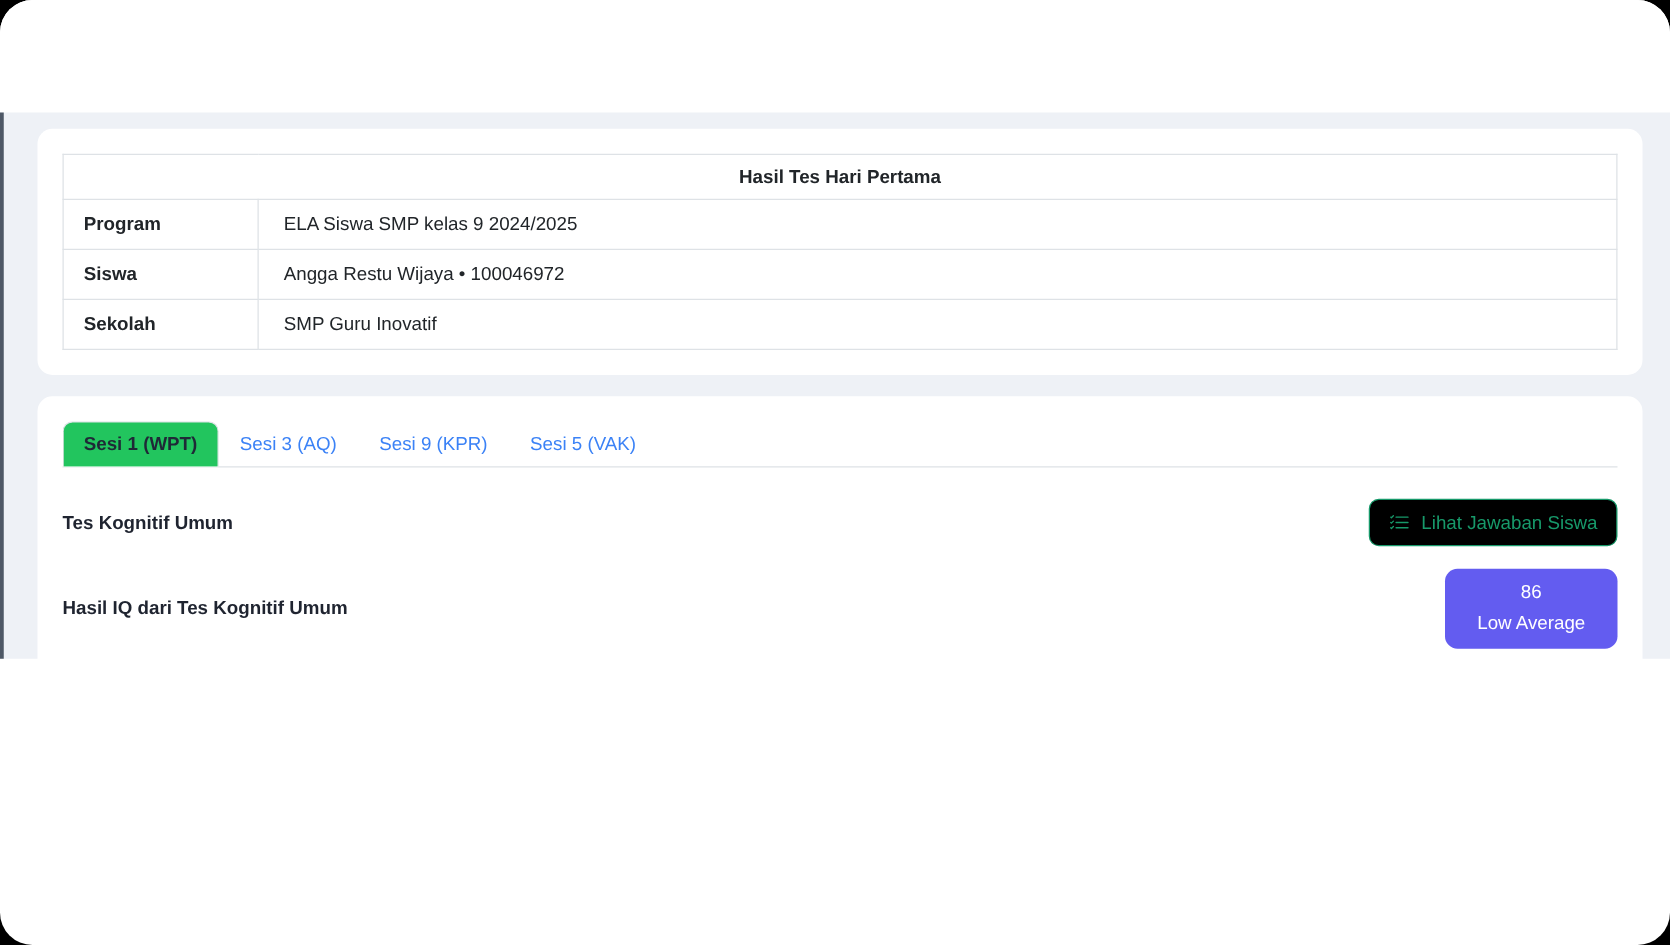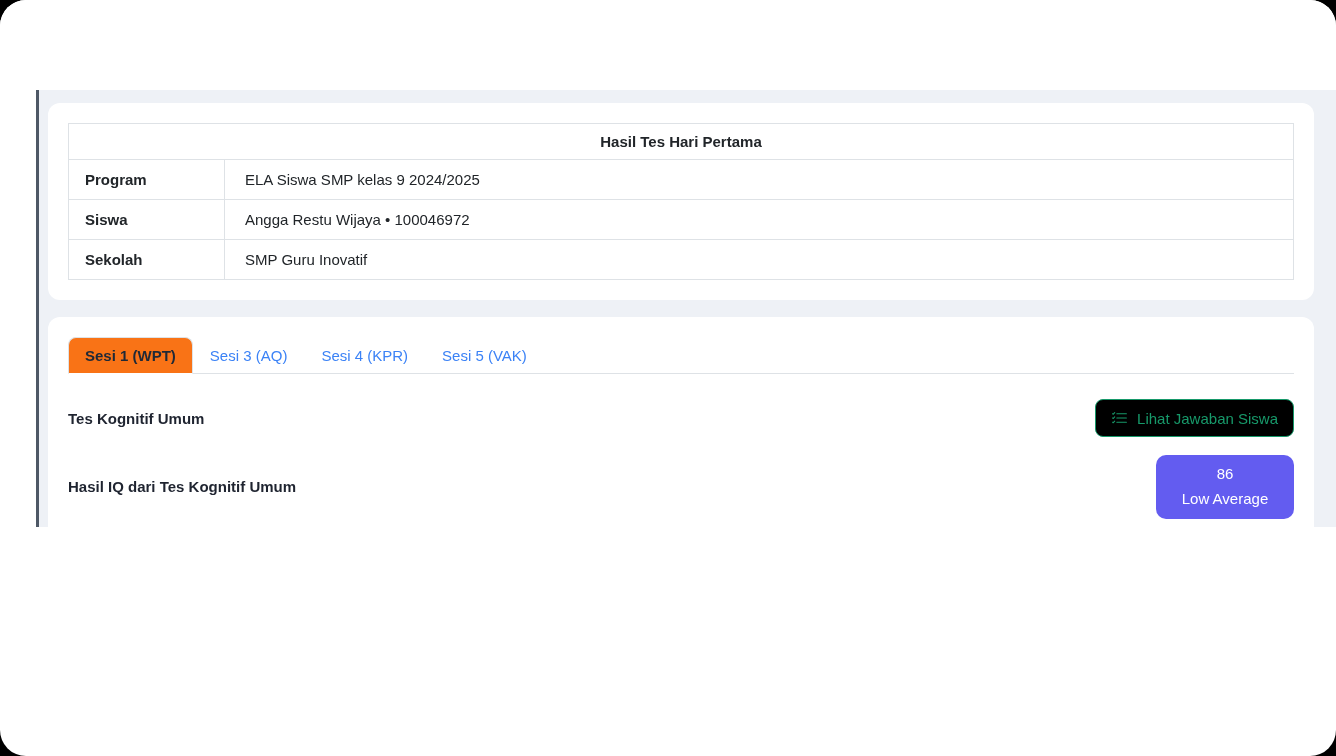--- a/index.html
+++ b/index.html
@@ -23,22 +23,21 @@
     background:#fff;
     border-radius:26px;
     overflow:hidden;
     position:relative;
   }
   .top-band{height:90px;background:#fff;}
   .main-area{
     height:437px;
     background:var(--bg-gray);
     position:relative;
-    padding:13px 22px 0 12px;
-    margin-left:36px;
+    padding:13px 22px 0 30px;
   }
   .left-strip{
     position:absolute;left:0;top:0;
     width:3px;height:100%;
     background:var(--edge-strip);
   }
   .card{
     background:#fff;
     border-radius:12px;
     padding:20px;
@@ -83,21 +82,21 @@
     padding:9px 16px;
     font-size:15px;
     color:var(--tab-blue);
     cursor:pointer;
     white-space:nowrap;
     border:1px solid transparent;
     margin-bottom:-1px;
     border-radius:8px 8px 0 0;
   }
   .tab.active{
-    background:#f97316;
+    background:#22c55e;
     border-color:var(--card-border);
     border-bottom-color:#fff;
     color:#1f2937;
     font-weight:600;
     cursor:default;
   }
   .panel-row{
     display:flex;
     justify-content:space-between;
     align-items:center;
@@ -165,21 +164,21 @@
             <td class="row-value">SMP Guru Inovatif</td>
           </tr>
         </tbody>
       </table>
     </div>
 
     <div class="card session-card">
       <div class="tabs">
         <div class="tab active">Sesi 1 (WPT)</div>
         <div class="tab">Sesi 3 (AQ)</div>
-        <div class="tab">Sesi 4 (KPR)</div>
+        <div class="tab">Sesi 9 (KPR)</div>
         <div class="tab">Sesi 5 (VAK)</div>
       </div>
 
       <div class="panel-row first">
         <div class="section-title">Tes Kognitif Umum</div>
         <button class="view-btn">
           <span>
             <svg width="17" height="17" viewBox="0 0 16 16" fill="currentColor" aria-hidden="true">
               <path fill-rule="evenodd" d="M5 11.5a.5.5 0 0 1 .5-.5h9a.5.5 0 0 1 0 1h-9a.5.5 0 0 1-.5-.5m0-4a.5.5 0 0 1 .5-.5h9a.5.5 0 0 1 0 1h-9a.5.5 0 0 1-.5-.5m0-4a.5.5 0 0 1 .5-.5h9a.5.5 0 0 1 0 1h-9a.5.5 0 0 1-.5-.5M3.854 2.146a.5.5 0 0 1 0 .708l-1.5 1.5a.5.5 0 0 1-.708 0l-.5-.5a.5.5 0 1 1 .708-.708L2 3.293l1.146-1.147a.5.5 0 0 1 .708 0m0 4a.5.5 0 0 1 0 .708l-1.5 1.5a.5.5 0 0 1-.708 0l-.5-.5a.5.5 0 1 1 .708-.708L2 7.293l1.146-1.147a.5.5 0 0 1 .708 0m0 4a.5.5 0 0 1 0 .708l-1.5 1.5a.5.5 0 0 1-.708 0l-.5-.5a.5.5 0 0 1 .708-.708l.146.147 1.146-1.147a.5.5 0 0 1 .708 0"></path>
             </svg>

